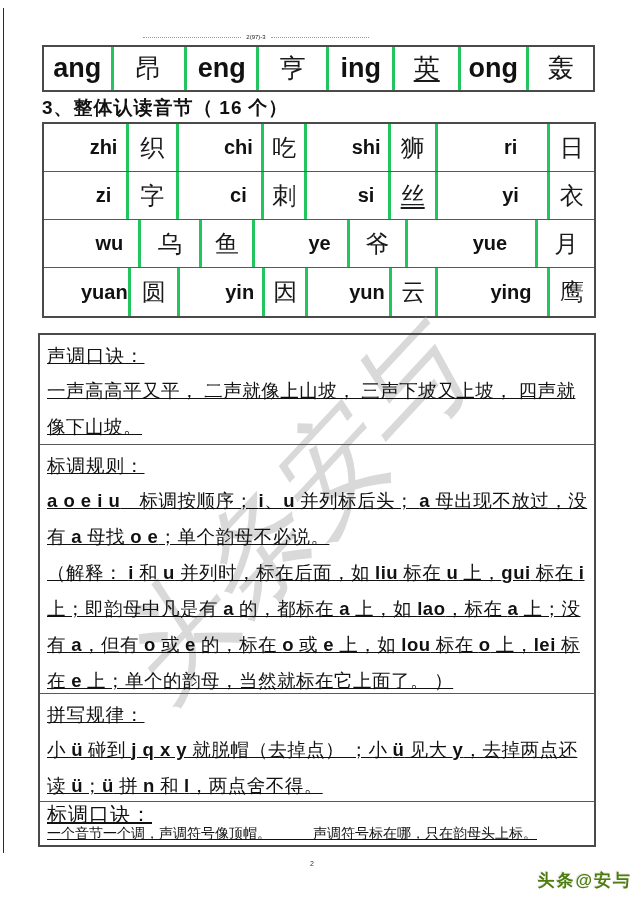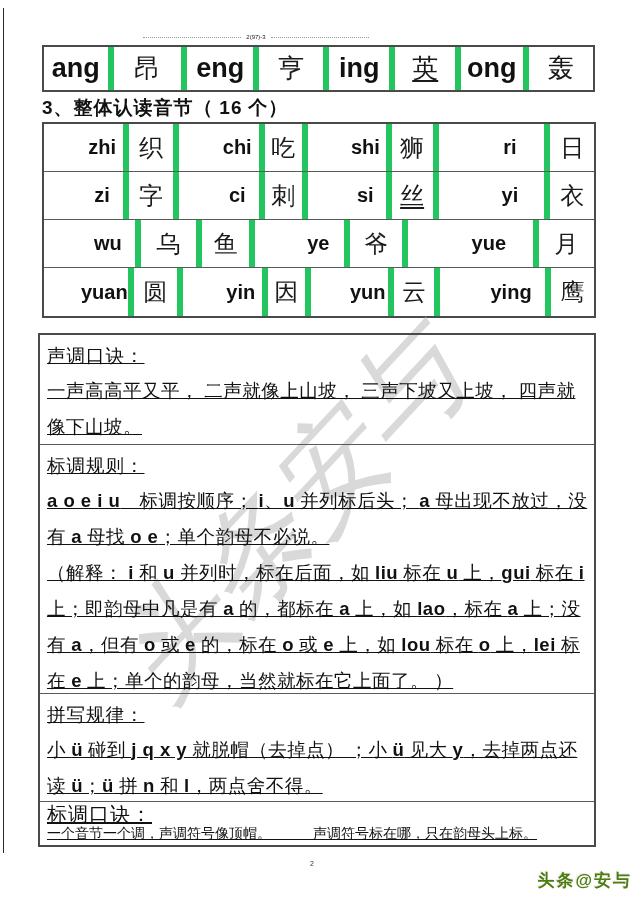--- a/index.html
+++ b/index.html
@@ -28,21 +28,21 @@
     font-family: "Liberation Sans", sans-serif; white-space: nowrap;
   }
   
   .tbl { position: absolute; border: 2px solid #4a4a4a; background: transparent; }
   .t1 { left: 42px; top: 45px; width: 553px; height: 47px; display: flex; }
   .t2 { left: 42px; top: 122px; width: 554px; }
   .t2 .row { display: flex; height: 48px; border-bottom: 1px solid #5a5a5a; }
   .t2 .row:last-child { border-bottom: none; }
   .cell {
     display: flex; align-items: center; justify-content: center;
-    border-right: 6px solid #22c55e; height: 100%;
+    border-right: 3px solid #22c55e; height: 100%;
   }
   .cell:last-child { border-right: none; }
   .py { font-family: "Liberation Sans", sans-serif; font-weight: 700; }
   .t1 .py { font-size: 27px; }
   .t2 .py { font-size: 20px; margin-left: 37px; }
   .hz { font-family: "Liberation Serif", "DejaVu Serif", serif; color: #1a1a1a; }
   .t1 .hz { font-size: 26px; }
   .t2 .hz { font-size: 24px; }
   .ul { text-decoration: underline; text-underline-offset: 3px; }
   

